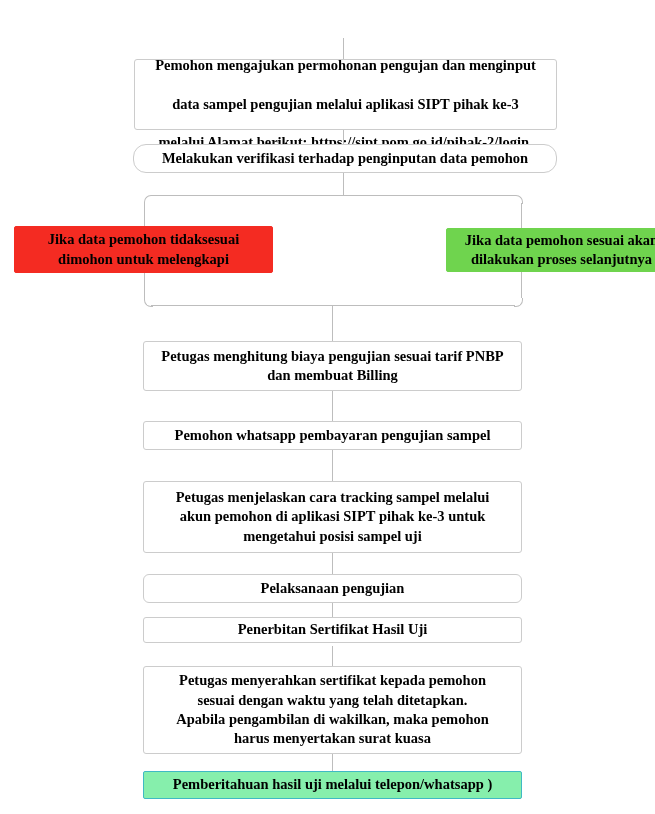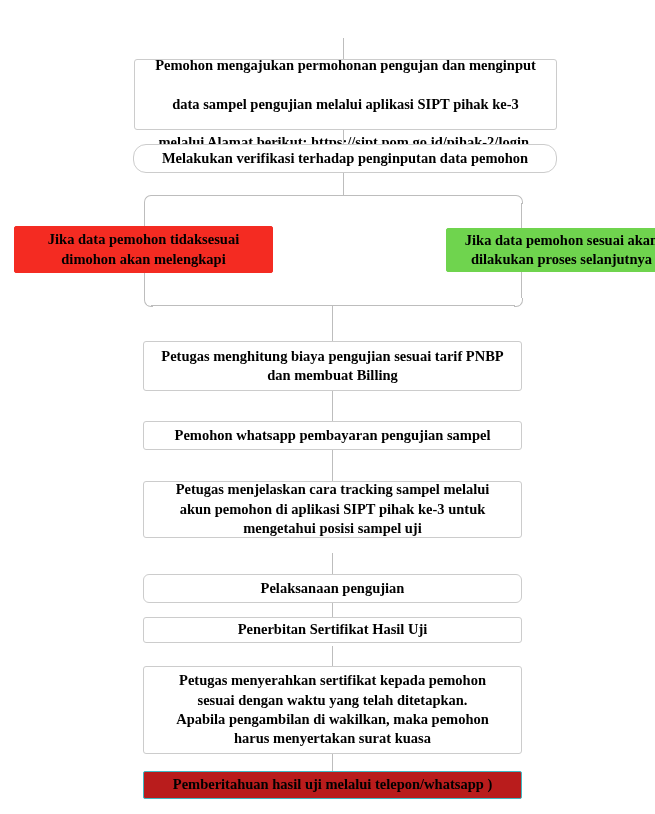--- a/index.html
+++ b/index.html
@@ -76,21 +76,21 @@
     background: #f42b22;
     border-color: #f42b22;
     border-radius: 2px;
   }
   .node.green {
     background: #6fd44e;
     border-color: #6fd44e;
     border-radius: 2px;
   }
   .node.cyan {
-    background: #b91c1c;
+    background: #86efac;
     border-color: #3fb9c4;
     border-radius: 2px;
   }
   .node .link {
     text-decoration: underline;
   }
 </style>
 </head>
 <body>
 
@@ -123,35 +123,35 @@
   <div class="line v" style="left:521px; top:203px; height:95px;"></div>
 
   <div class="elbow bl" style="left:144px; top:298px; width:8px; height:8px;"></div>
   <div class="elbow br" style="left:514px; top:298px; width:8px; height:8px;"></div>
   <div class="line h" style="left:151px; top:305px; width:192px;"></div>
   <div class="line h" style="left:343px; top:305px; width:172px;"></div>
 
   <div class="line v" style="left:332px; top:305px; height:36px;"></div>
 
   <div class="node red" style="left:14px; top:226px; width:259px; height:47px;">Jika data pemohon tidaksesuai
-dimohon akan melengkapi</div>
+dimohon untuk melengkapi</div>
 
   <div class="node green" style="left:416px; top:228px; width:231px; height:44px;margin-left:30px;">Jika data pemohon sesuai akan
 dilakukan proses selanjutnya</div>
 
   <div class="node" style="left:143px; top:341px; width:379px; height:50px;">Petugas menghitung biaya pengujian sesuai tarif PNBP
 dan membuat Billing</div>
 
   <div class="line v" style="left:332px; top:391px; height:30px;"></div>
 
   <div class="node" style="left:143px; top:421px; width:379px; height:29px;">Pemohon whatsapp pembayaran pengujian sampel</div>
 
   <div class="line v" style="left:332px; top:450px; height:31px;"></div>
 
-  <div class="node" style="left:143px; top:481px; width:379px; height:57px;">Petugas menjelaskan cara tracking sampel melalui
+  <div class="node" style="left:143px; top:481px; width:379px; height:72px;">Petugas menjelaskan cara tracking sampel melalui
 akun pemohon di aplikasi SIPT pihak ke-3 untuk
 mengetahui posisi sampel uji</div>
 
   <div class="line v" style="left:332px; top:553px; height:21px;"></div>
 
   <div class="node" style="left:143px; top:574px; width:379px; height:29px;border-radius:6px;">Pelaksanaan pengujian</div>
 
   <div class="line v" style="left:332px; top:603px; height:14px;"></div>
 
   <div class="node" style="left:143px; top:617px; width:379px; height:26px;">Penerbitan Sertifikat Hasil Uji</div>

